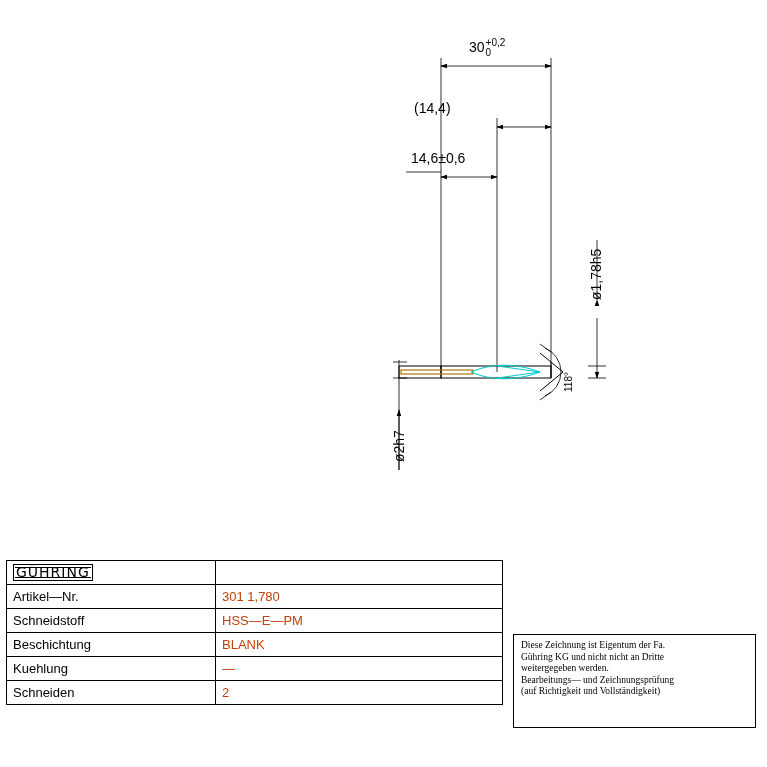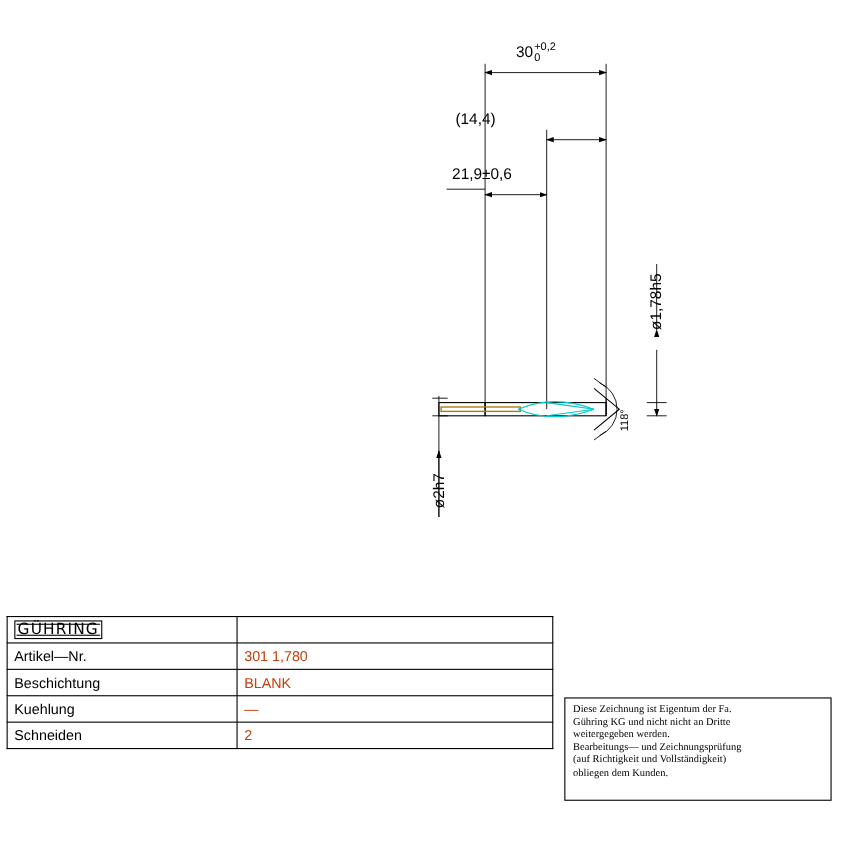--- a/index.html
+++ b/index.html
@@ -189,37 +189,41 @@
       <line x1="540" y1="400" x2="551" y2="392" stroke="#000000" stroke-width="0.8"></line>
     </g>
   </svg>
 
   <div class="dim" style="left:469px; top:38px;">
     <span>30</span><span class="tol"><span class="up">+0,2</span><span class="lo">0</span></span>
   </div>
 
   <div class="dim" style="left:414px; top:100px;">(14,4)</div>
 
-  <div class="dim" style="left:411px; top:150px;">21,9±0,6</div>
+  <div class="dim" style="left:411px; top:150px;">14,6±0,6</div>
 
   <div class="dim rot90" style="left:588px; top:300px;">ø1,78h5</div>
 
   <div class="dim rot90" style="left:391px; top:462px;">ø2h7</div>
 
   <div class="dim dim-small rot90" style="left:563px; top:392px;">118°</div>
 
   <table class="info-table">
     <tbody>
       <tr>
         <td class="label logo-cell"><span class="logo-text">GÜHRING</span></td>
         <td class="value"></td>
       </tr>
       <tr>
         <td class="label">Artikel—Nr.</td>
         <td class="value">301  1,780</td>
+      </tr>
+      <tr>
+        <td class="label">Schneidstoff</td>
+        <td class="value">HSS—E—PM</td>
       </tr>
       <tr>
         <td class="label">Beschichtung</td>
         <td class="value">BLANK</td>
       </tr>
       <tr>
         <td class="label">Kuehlung</td>
         <td class="value">—</td>
       </tr>
       <tr>
@@ -228,16 +232,15 @@
       </tr>
     </tbody>
   </table>
 
   <div class="note-box">
     <div>Diese Zeichnung ist Eigentum der Fa.</div>
     <div>Gühring KG und nicht nicht an Dritte</div>
     <div>weitergegeben werden.</div>
     <div>Bearbeitungs— und Zeichnungsprüfung</div>
     <div>(auf Richtigkeit und Vollständigkeit)</div>
-    <div>obliegen dem Kunden.</div>
   </div>
 
 </div>
 
 </body></html>

